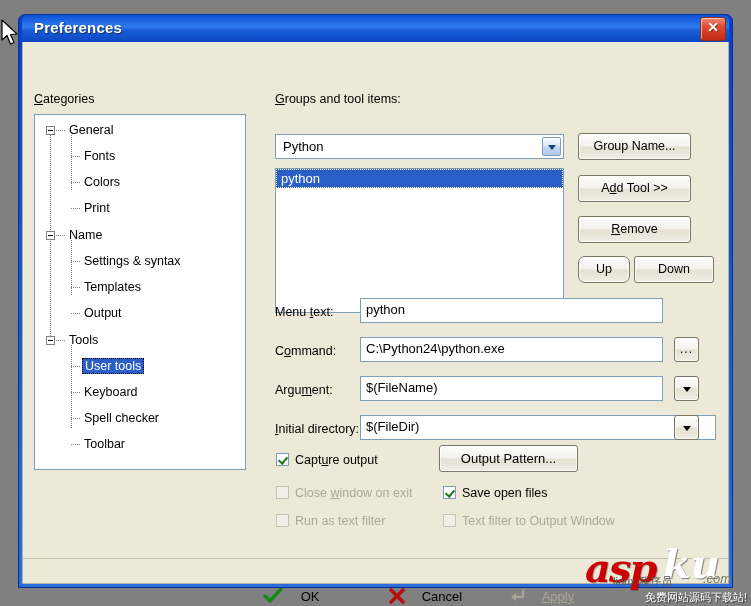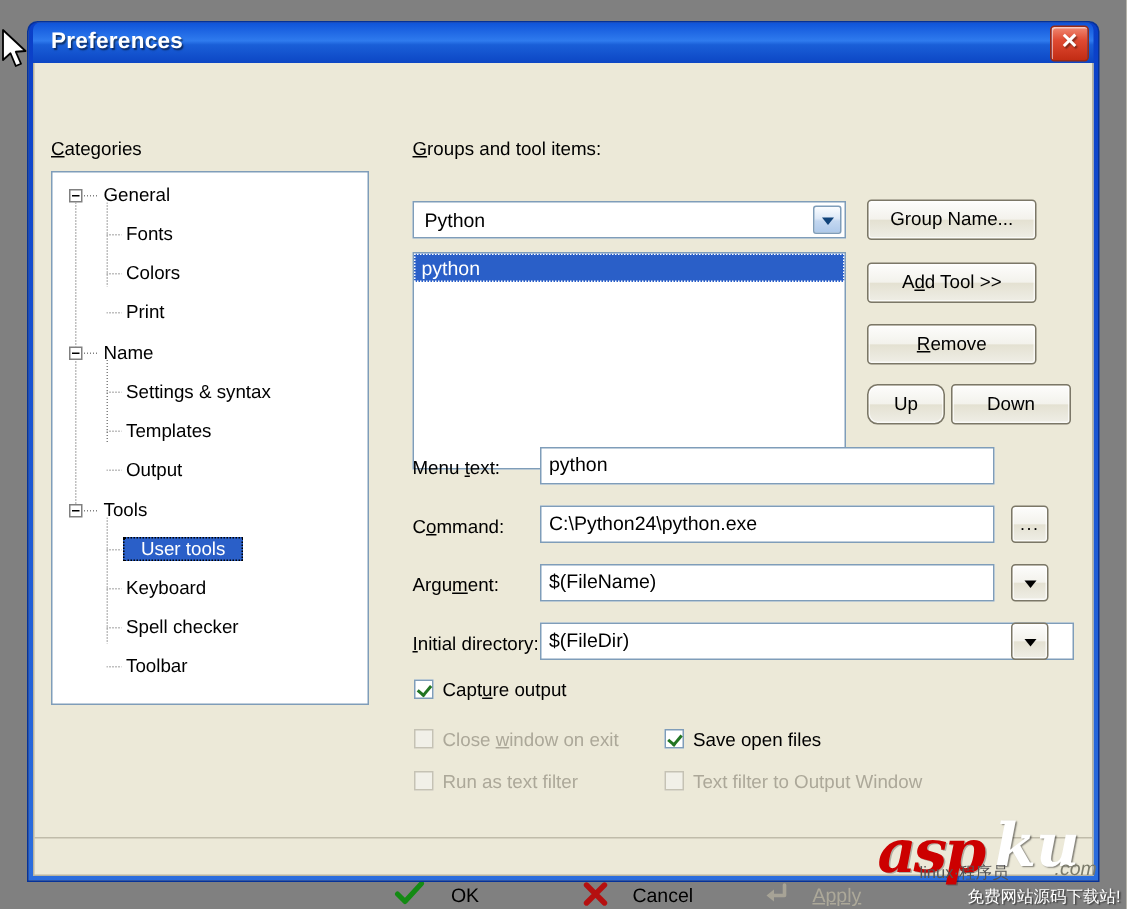--- a/index.html
+++ b/index.html
@@ -69,21 +69,21 @@
     content:"";position:absolute;left:1px;top:3px;width:5px;height:1px;background:#000;
   }
   .dashv{position:absolute;width:1px;
     background-image:linear-gradient(to bottom,#808080 50%,transparent 50%);
     background-size:1px 2px;}
   .dashh{position:absolute;height:1px;
     background-image:linear-gradient(to right,#808080 50%,transparent 50%);
     background-size:2px 1px;}
   .sel-tree{
     position:absolute;background:#2a5fc8;color:#fff;
-    border:1px dotted #000;padding:0 11px;font-size:12.5px;white-space:nowrap;
+    border:1px dotted #000;padding:0 2px;font-size:12.5px;white-space:nowrap;
   }
 
   
   .combo{
     position:absolute;left:252px;top:92px;width:289px;height:25px;
     background:#fff;border:1px solid #7f9db9;box-sizing:border-box;
   }
   .combo .val{position:absolute;left:7px;top:4px;font-size:13px;}
   .combo .arrow{
     position:absolute;right:2px;top:2px;width:19px;height:19px;
@@ -284,20 +284,21 @@
     <div class="lbl" style="left:252px;top:380px;"><u>I</u>nitial directory:</div>
     <div class="edit" style="left:337px;top:373px;width:356px;">$(FileDir)</div>
     <div class="sqbtn" style="left:651px;top:373px;">
       <div class="dn"></div>
     </div>
 
     <div class="cbrow" style="left:253px;top:411px;">
       <span class="cb checked"></span><span class="cbtext">Capt<u>u</u>re output</span>
     </div>
 
+    <div class="btn" style="left:416px;top:403px;width:139px;height:27px;line-height:25px;font-size:13px;">Output Pattern...</div>
 
     <div class="cbrow dim" style="left:253px;top:444px;">
       <span class="cb off"></span><span class="cbtext">Close <u>w</u>indow on exit</span>
     </div>
 
     <div class="cbrow" style="left:420px;top:444px;">
       <span class="cb checked"></span><span class="cbtext">Save open files</span>
     </div>
 
     <div class="cbrow dim" style="left:253px;top:472px;">

